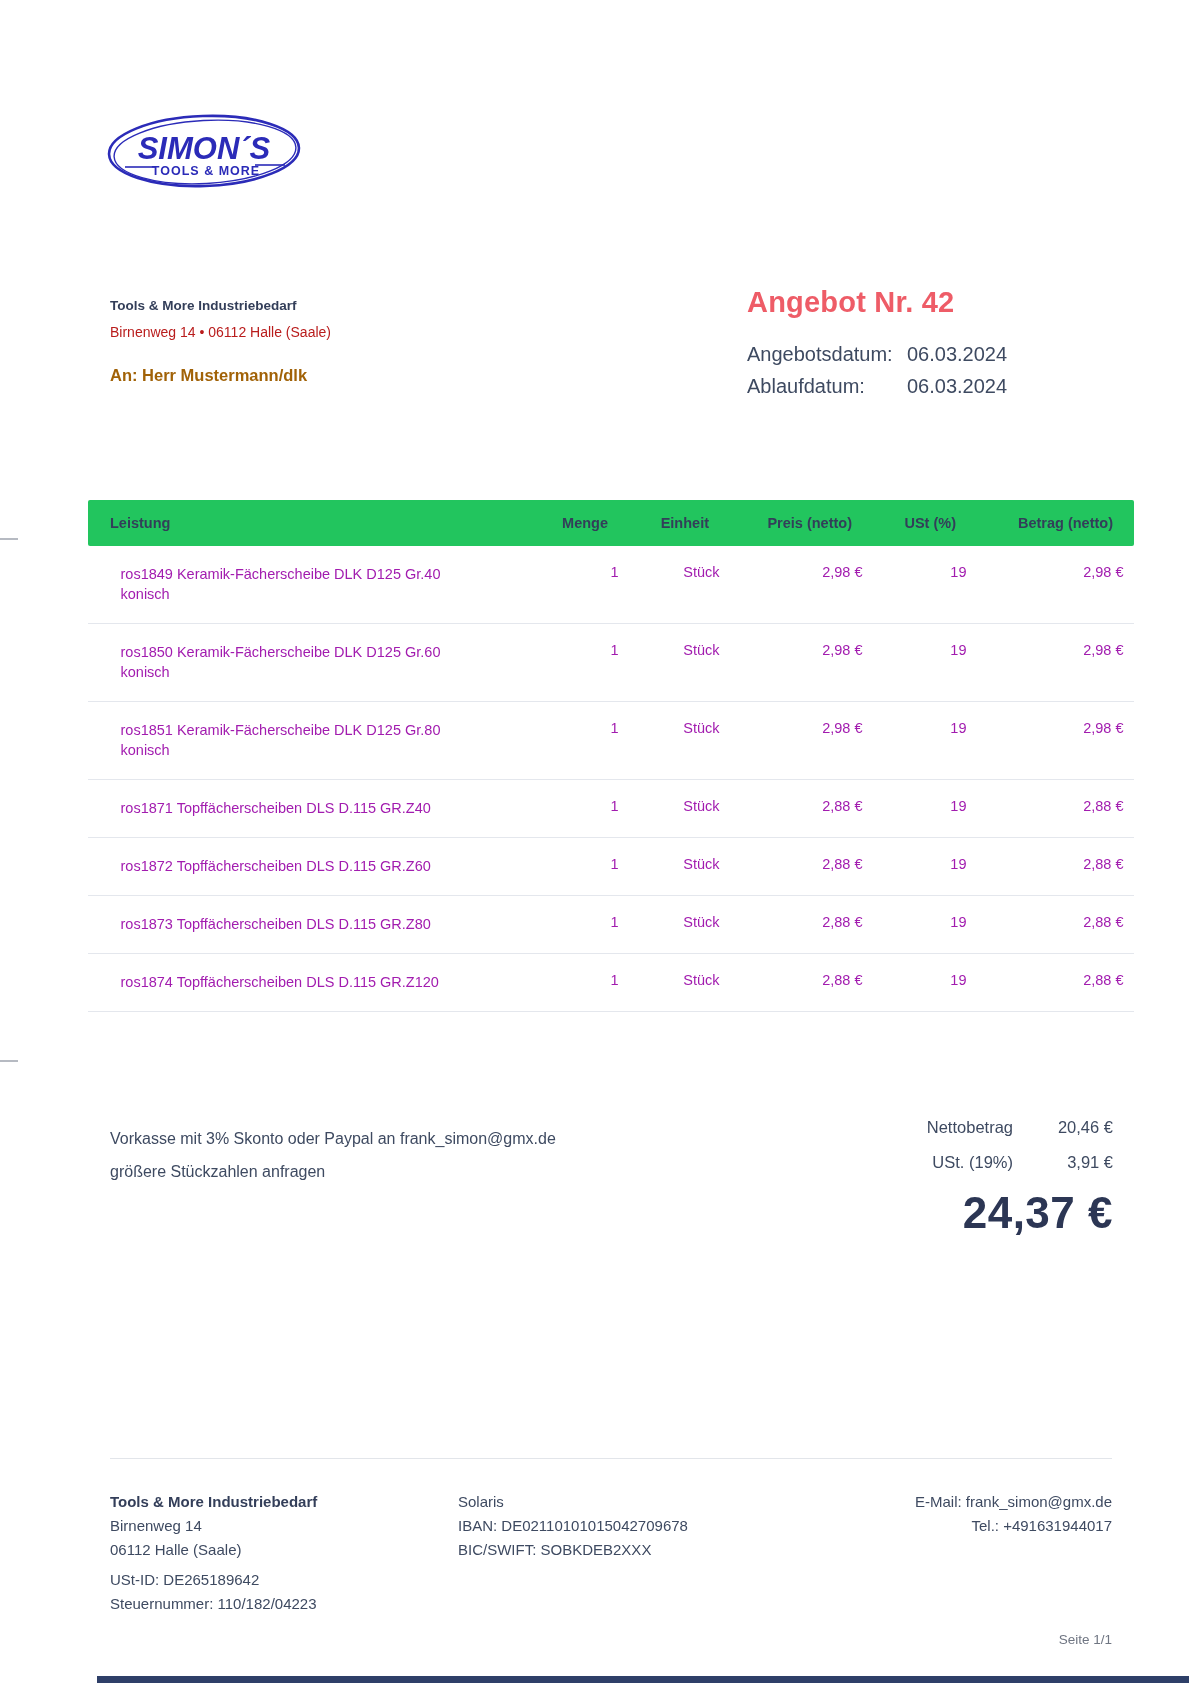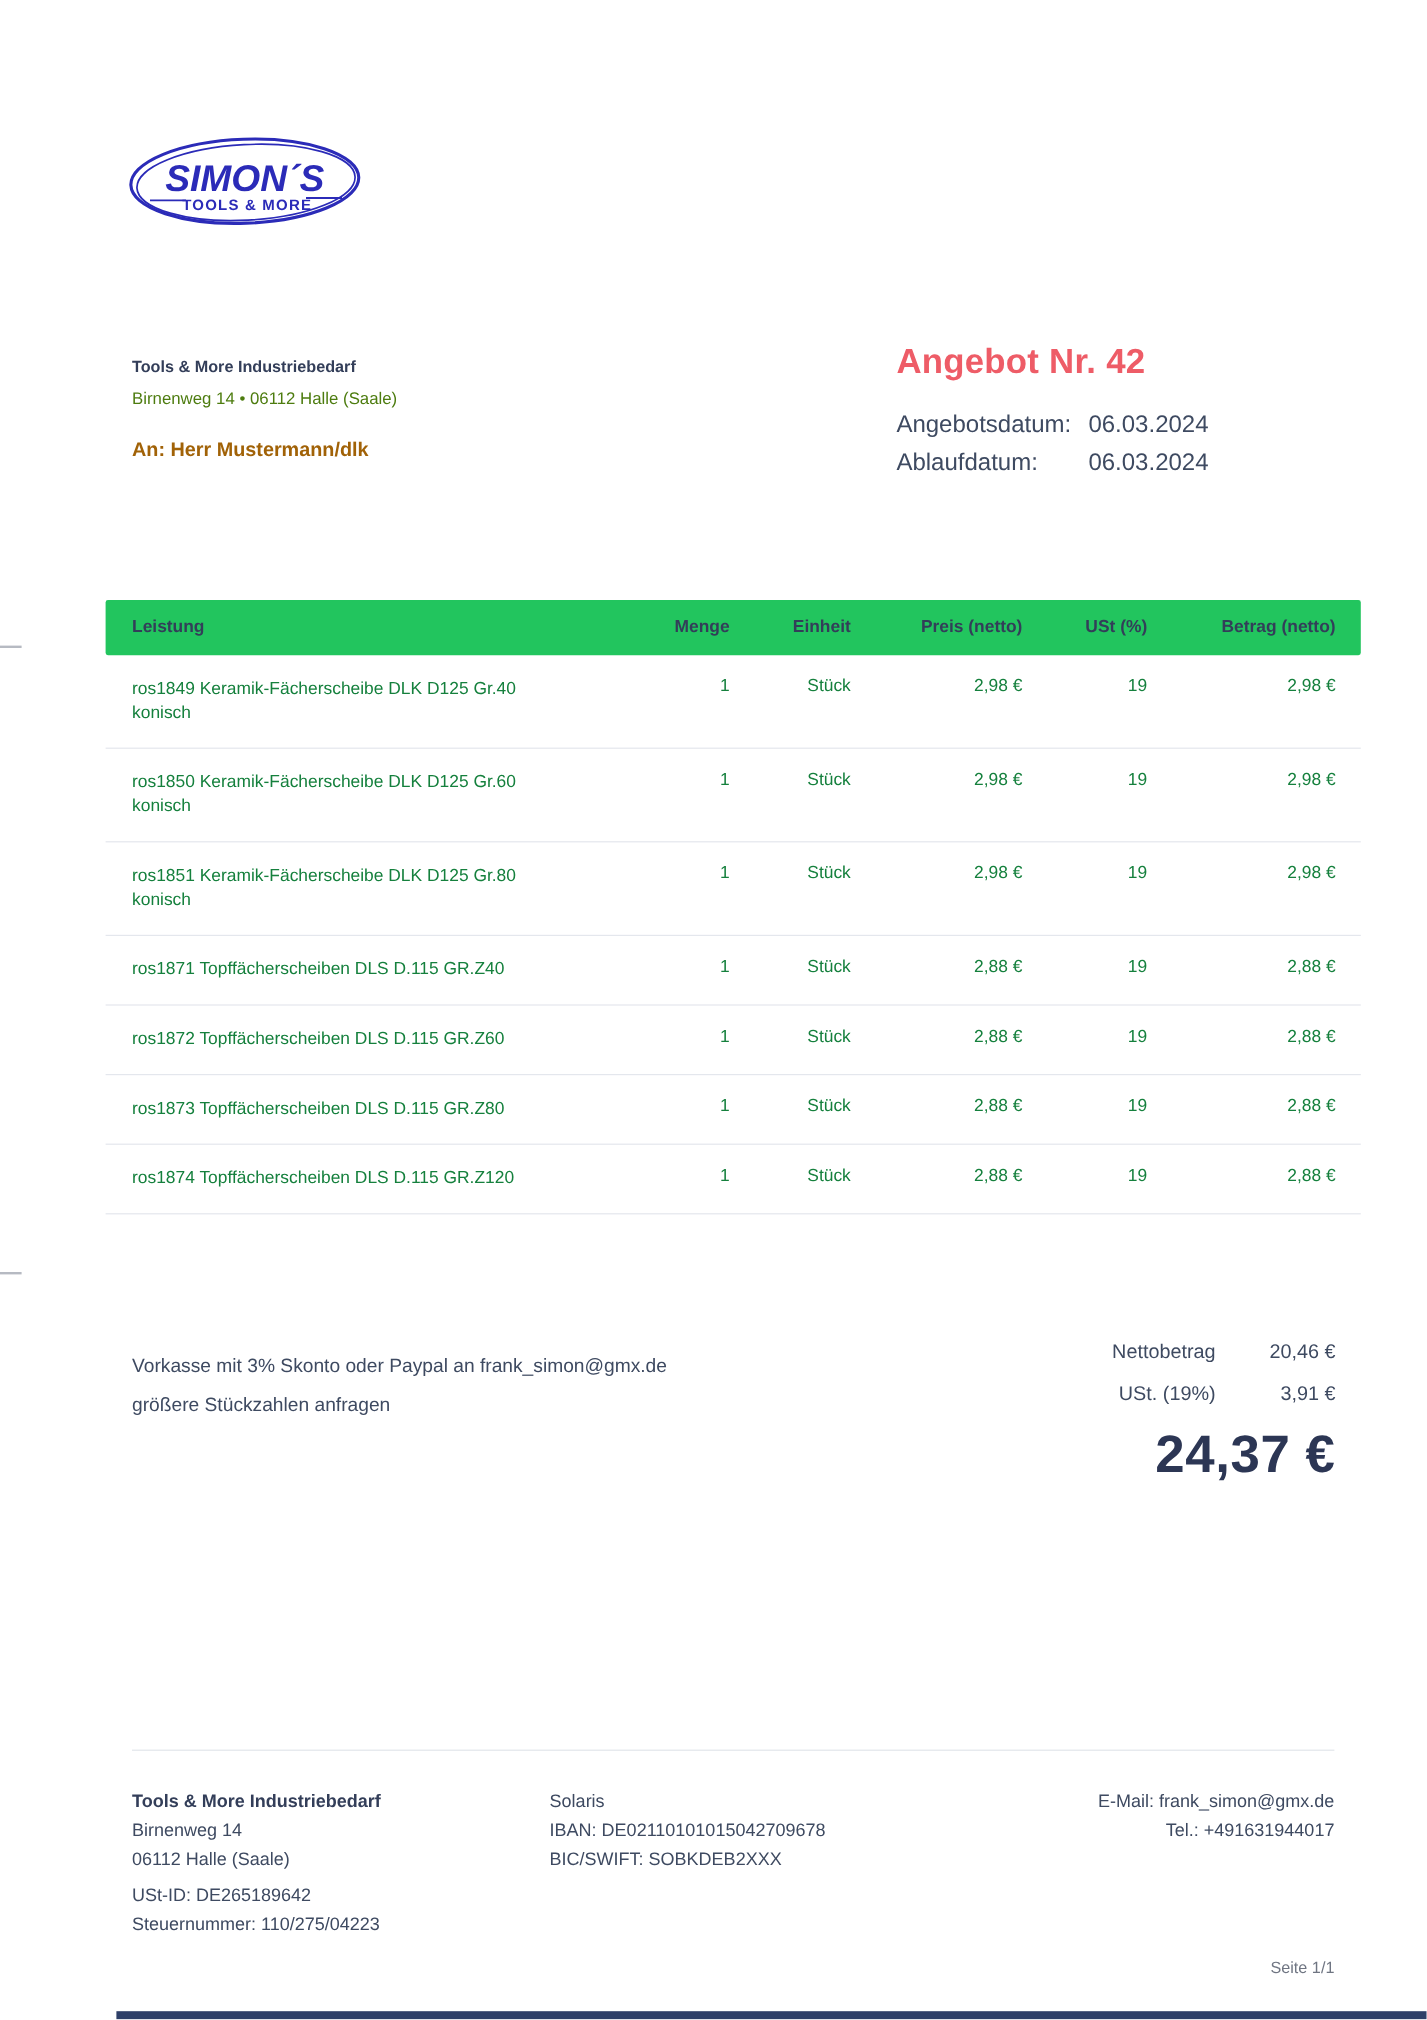--- a/index.html
+++ b/index.html
@@ -11,35 +11,35 @@
   .logo { position:absolute; left:103px; top:110px; }
 
   
   .fold-mark { position:absolute; left:0; width:18px; height:2px; background:#b6bac2; }
   .fold-1 { top:538px; }
   .fold-2 { top:1060px; }
 
   
   .sender { position:absolute; left:110px; top:298px; }
   .sender .company { font-size:13.5px; font-weight:bold; color:#333e59; }
-  .sender .addr { font-size:14px; margin-top:11px; color:#4d7c0f; }
+  .sender .addr { font-size:14px; margin-top:11px; color:#b91c1c; }
   .sender .recipient { font-size:16.5px; font-weight:bold; color:#a16207; margin-top:26px; }
 
   
   .offer { position:absolute; left:747px; top:286px; }
   .offer .title { font-size:29px; font-weight:bold; color:#ee5c67; letter-spacing:0.2px; }
   .offer .dates { margin-top:24px; font-size:20px; color:#3e4a61; }
   .offer .drow { display:flex; margin-bottom:9px; }
   .offer .dlabel { width:160px; }
   .offer .dvalue { }
 
   
   .itemtable { position:absolute; left:88px; top:500px; width:1046px; font-size:14.5px; }
   .thead { display:flex; align-items:center; height:46px; background:#22c55e; font-weight:bold; color:#333e59; border-radius:2px; }
-  .trow { display:flex; border-bottom:1px solid #e4e7ed; padding:18px 0 19px 0; color:#15803d; }
+  .trow { display:flex; border-bottom:1px solid #e4e7ed; padding:18px 0 19px 0; color:#a21caf;justify-content:center; }
   .c { flex:none; }
   .c.name   { width:392px; padding-left:22px; line-height:20px; }
   .c.qty    { width:128px; text-align:right; }
   .c.unit   { width:101px; text-align:right; }
   .c.price  { width:143px; text-align:right; }
   .c.vat    { width:104px; text-align:right; }
   .c.amount { width:157px; text-align:right; }
 
   
   .notes { position:absolute; left:110px; top:1122px; font-size:16px; line-height:33px; color:#3e4a61; }
@@ -187,21 +187,21 @@
   </div>
 
   <div class="footer-divider"></div>
 
   <div class="fcol fcol-left">
     <div class="b">Tools &amp; More Industriebedarf</div>
     <div>Birnenweg 14</div>
     <div>06112 Halle (Saale)</div>
     <div class="gap"></div>
     <div>USt-ID: DE265189642</div>
-    <div>Steuernummer: 110/275/04223</div>
+    <div>Steuernummer: 110/182/04223</div>
   </div>
 
   <div class="fcol fcol-mid">
     <div>Solaris</div>
     <div>IBAN: DE02110101015042709678</div>
     <div>BIC/SWIFT: SOBKDEB2XXX</div>
   </div>
 
   <div class="fcol fcol-right">
     <div>E-Mail: frank_simon@gmx.de</div>

